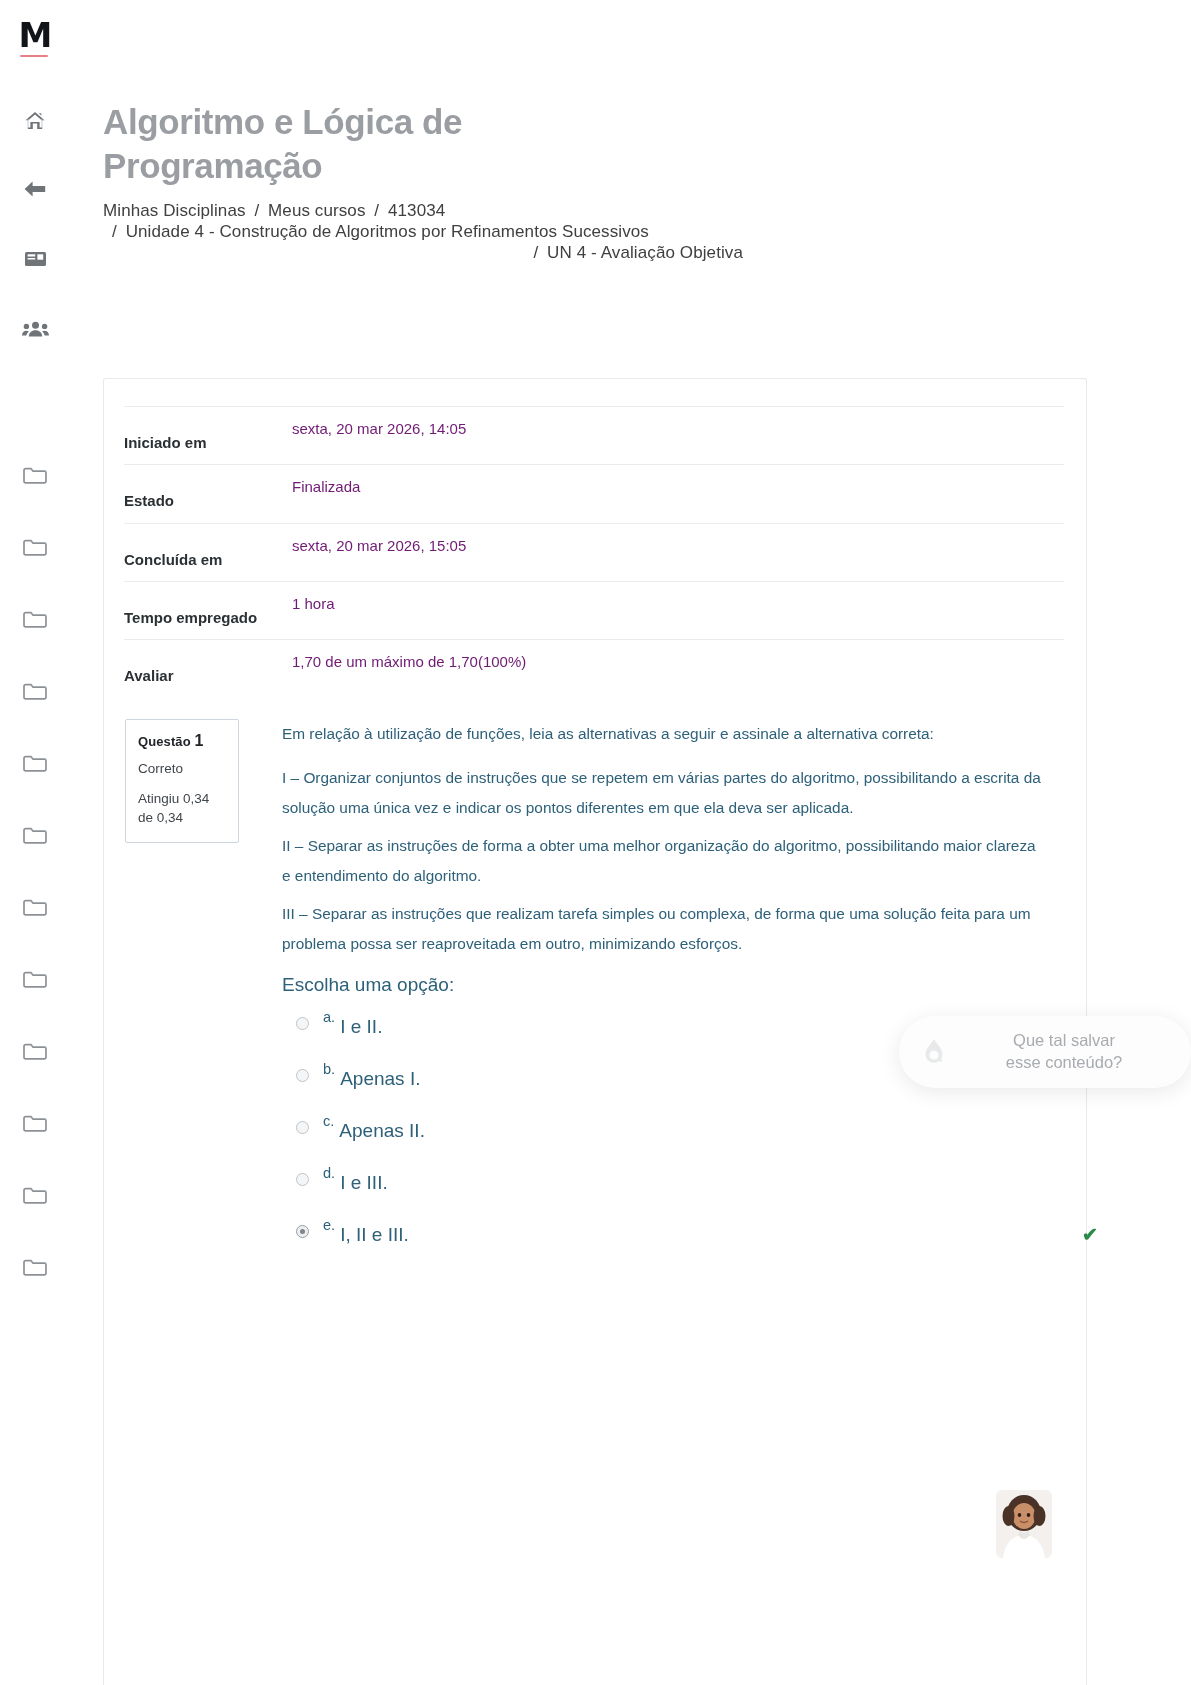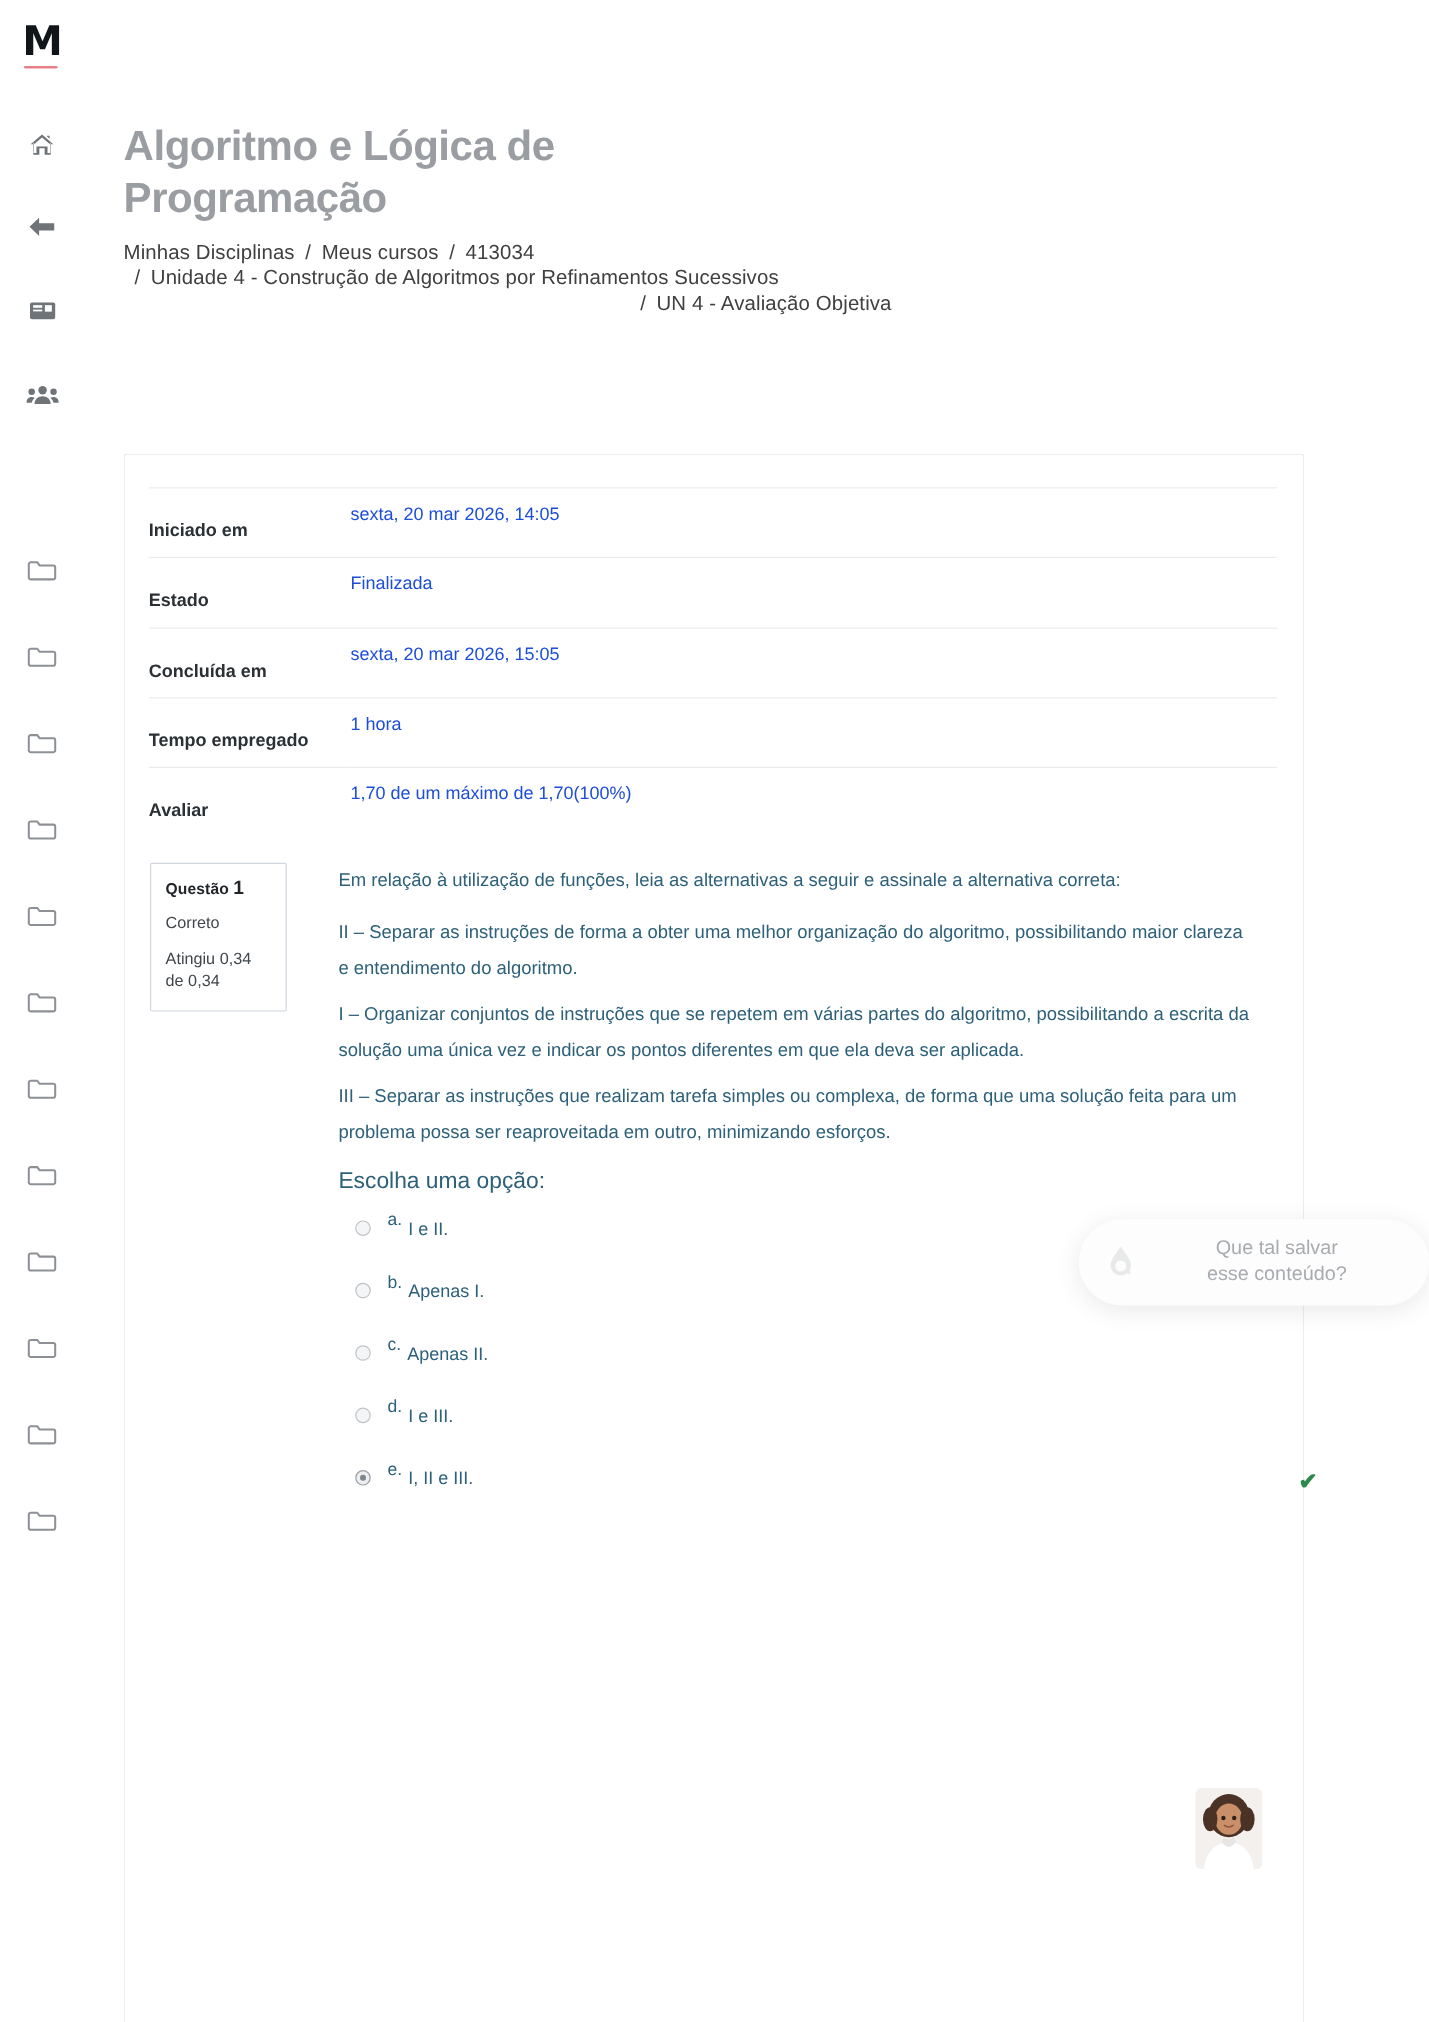--- a/index.html
+++ b/index.html
@@ -109,21 +109,21 @@
     padding: 24px 10px 10px 0;
     font-size: 15px;
     font-weight: 700;
     color: #2b3034;
     vertical-align: top;
     line-height: 1.55;
   }
   .info-table td {
     padding: 10px 0 10px 0;
     font-size: 15px;
-    color: #1d4ed8;
+    color: #701a75;
     vertical-align: top;
     line-height: 1.55;
   }
 
   
   .qrow {
     position: relative;
     margin: 22px 0 0 0;
     padding-left: 21px;
   }
@@ -201,21 +201,21 @@
     background: #7e858c;
   }
   .opt-letter {
     margin-left: 14px;
     font-size: 14.6px;
     color: #2d6079;
     line-height: 1.15;
   }
   .opt-text {
     margin-left: 5px;
-    font-size: 15px;
+    font-size: 19px;
     color: #2d6079;
     align-self: flex-start;
     margin-top: 7px;
   }
   .opt .tick {
     position: absolute;
     right: -56px;
     top: 6px;
     color: #2b8a4b;
     font-size: 19px;
@@ -447,22 +447,22 @@
       <div class="qnum">
         <span>Questão</span>
         <b>1</b>
       </div>
       <div class="qstate">Correto</div>
       <div class="qmark">Atingiu 0,34 de 0,34</div>
     </div>
 
     <div class="qbody">
       <p class="lead">Em relação à utilização de funções, leia as alternativas a seguir e assinale a alternativa correta:</p>
+      <p>I – Organizar conjuntos de instruções que se repetem em várias partes do algoritmo, possibilitando a escrita da solução uma única vez e indicar os pontos diferentes em que ela deva ser aplicada.</p>
       <p>II – Separar as instruções de forma a obter uma melhor organização do algoritmo, possibilitando maior clareza e entendimento do algoritmo.</p>
-      <p>I – Organizar conjuntos de instruções que se repetem em várias partes do algoritmo, possibilitando a escrita da solução uma única vez e indicar os pontos diferentes em que ela deva ser aplicada.</p>
       <p>III – Separar as instruções que realizam tarefa simples ou complexa, de forma que uma solução feita para um problema possa ser reaproveitada em outro, minimizando esforços.</p>
 
       <div class="answer-label">Escolha uma opção:</div>
 
       <div class="options">
 
         <div class="opt">
           <span class="radio"></span>
           <span class="opt-letter">a.</span>
           <span class="opt-text">I e II.</span>

